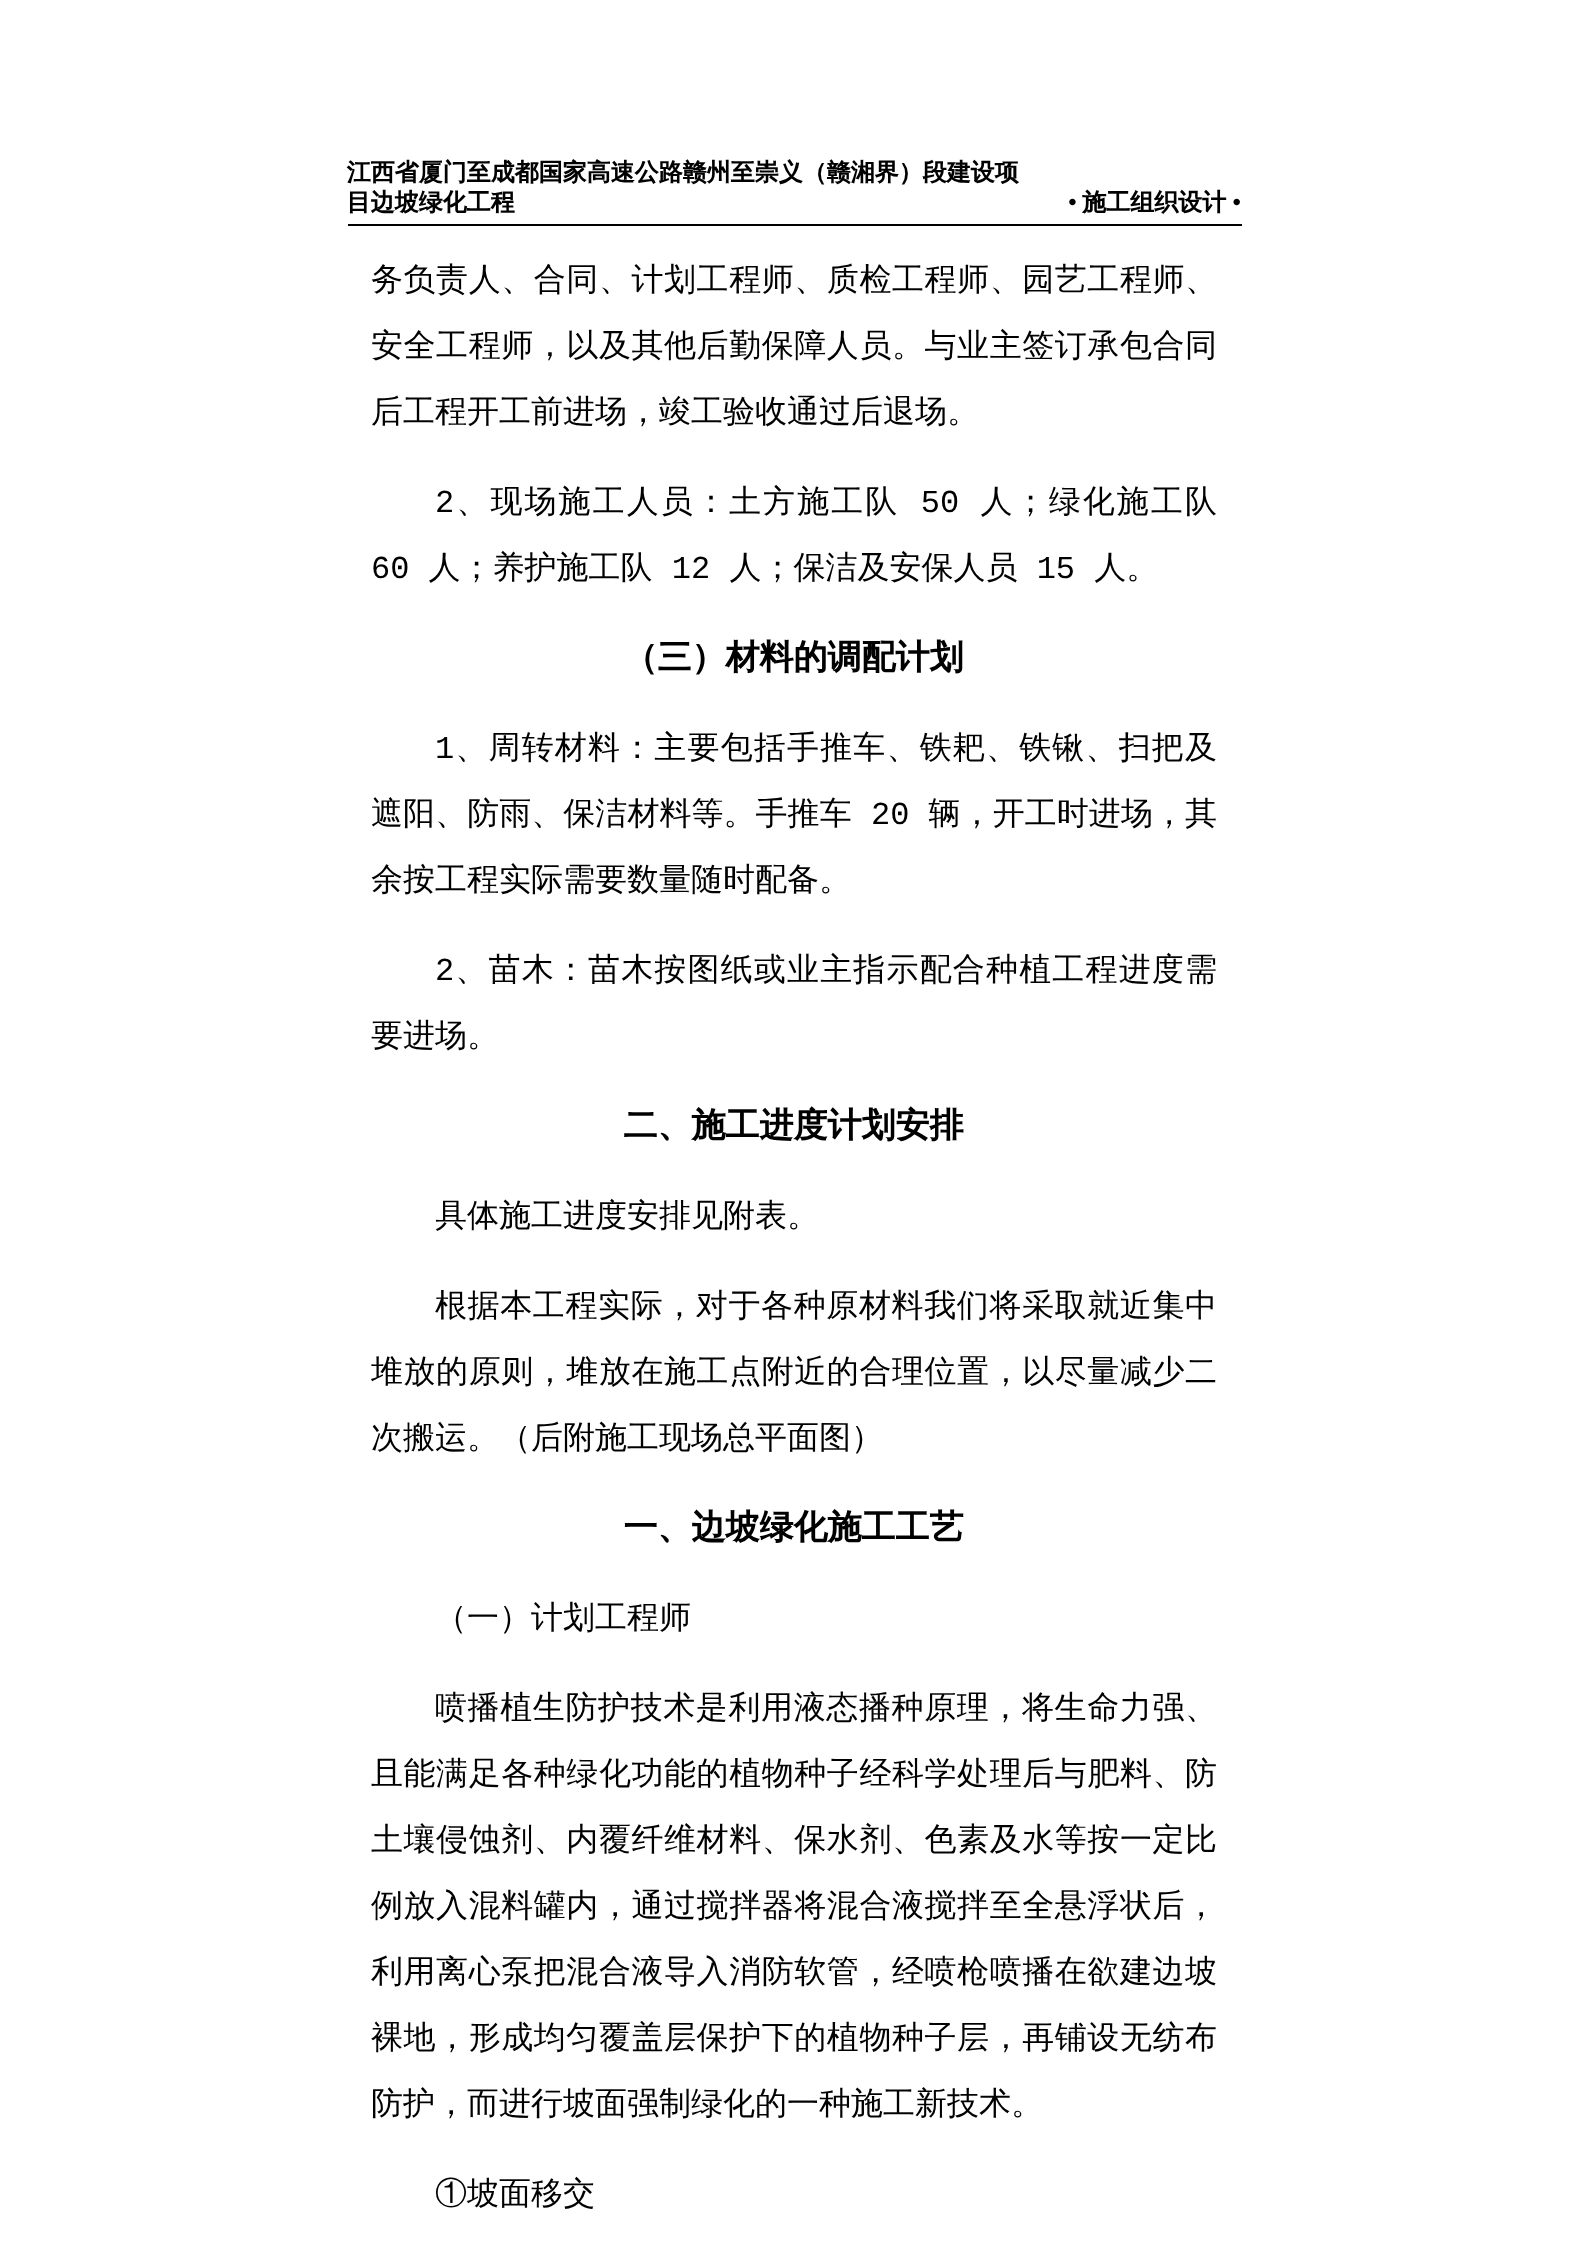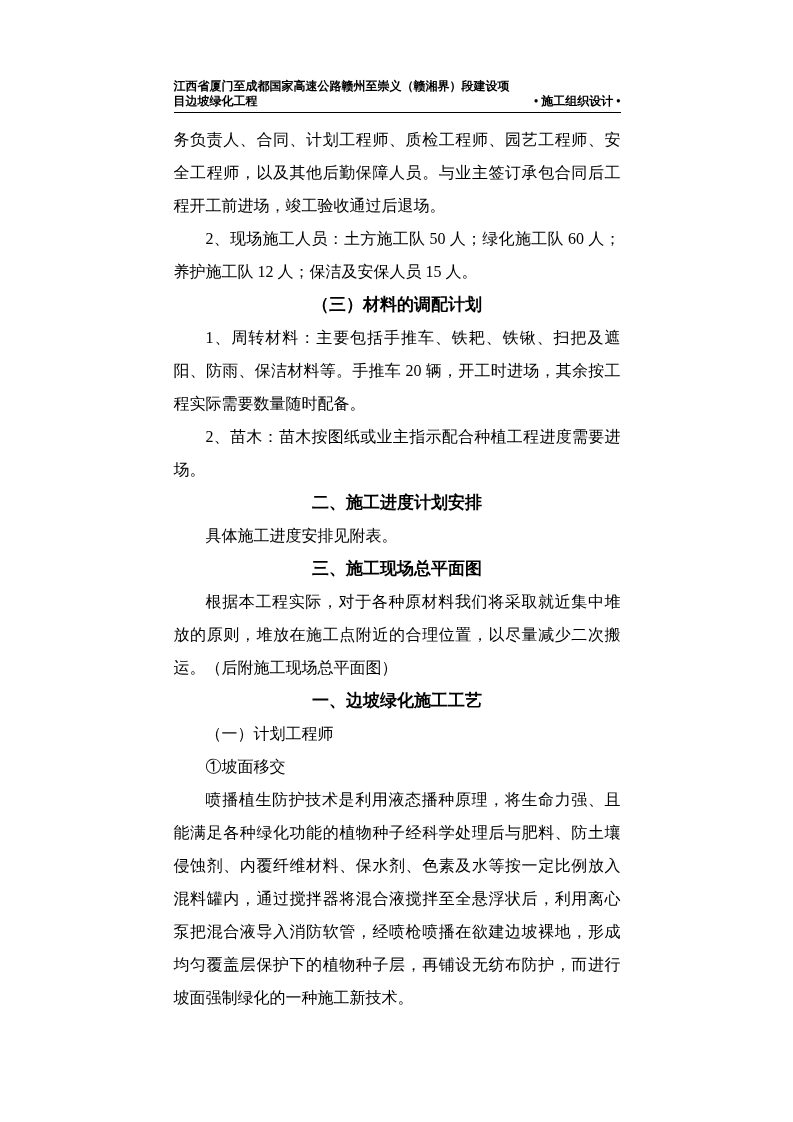--- a/index.html
+++ b/index.html
@@ -35,22 +35,23 @@
       margin-left: 18px;
       text-align: right;
     }
     .doc-body {
       margin-top: 10px;
       font-size: 16px;
       line-height: 33px;
       text-align: justify;
     }
     .doc-body p, .doc-body h1 {
-      margin: 0;
+      margin: 12px;
       padding: 0;
+      font-family: Liberation Mono, monospace;
     }
     .para-indent {
       text-indent: 2em;
     }
     .heading {
       margin-left: 21px;
       font-size: 17px;
       font-weight: bold;
       line-height: 33px;
       text-align: center;
@@ -84,29 +85,28 @@
     <p class="heading">（三）材料的调配计划</p>
 
     <p class="para-indent">1、周转材料：主要包括手推车、铁耙、铁锹、扫把及遮阳、防雨、保洁材料等。手推车 20 辆，开工时进场，其余按工程实际需要数量随时配备。</p>
 
     <p class="para-indent">2、苗木：苗木按图纸或业主指示配合种植工程进度需要进场。</p>
 
     <p class="heading">二、施工进度计划安排</p>
 
     <p class="para-indent">具体施工进度安排见附表。</p>
 
-    <p class="heading">三、施工现场总平面图</p>
 
     <p class="para-indent">根据本工程实际，对于各种原材料我们将采取就近集中堆放的原则，堆放在施工点附近的合理位置，以尽量减少二次搬运。（后附施工现场总平面图）</p>
 
 
     <p class="heading">一、边坡绿化施工工艺</p>
 
     <p class="para-indent">（一）计划工程师</p>
 
+    <p class="para-indent">喷播植生防护技术是利用液态播种原理，将生命力强、且能满足各种绿化功能的植物种子经科学处理后与肥料、防土壤侵蚀剂、内覆纤维材料、保水剂、色素及水等按一定比例放入混料罐内，通过搅拌器将混合液搅拌至全悬浮状后，利用离心泵把混合液导入消防软管，经喷枪喷播在欲建边坡裸地，形成均匀覆盖层保护下的植物种子层，再铺设无纺布防护，而进行坡面强制绿化的一种施工新技术。</p>
+
     <p class="para-indent">①坡面移交</p>
-
-    <p class="para-indent">喷播植生防护技术是利用液态播种原理，将生命力强、且能满足各种绿化功能的植物种子经科学处理后与肥料、防土壤侵蚀剂、内覆纤维材料、保水剂、色素及水等按一定比例放入混料罐内，通过搅拌器将混合液搅拌至全悬浮状后，利用离心泵把混合液导入消防软管，经喷枪喷播在欲建边坡裸地，形成均匀覆盖层保护下的植物种子层，再铺设无纺布防护，而进行坡面强制绿化的一种施工新技术。</p>
 
 
   </div>
 
 </div>
 
 </body></html>

